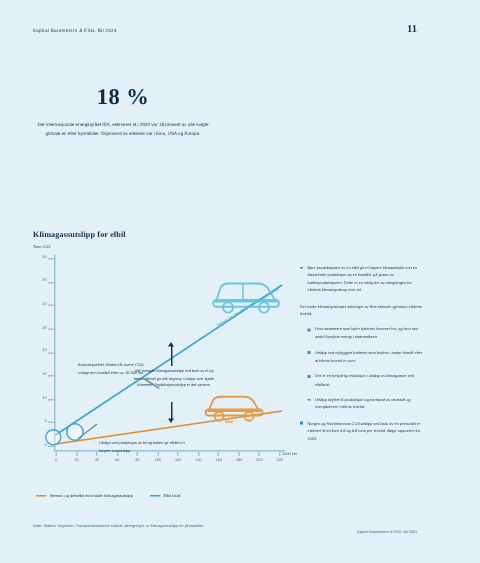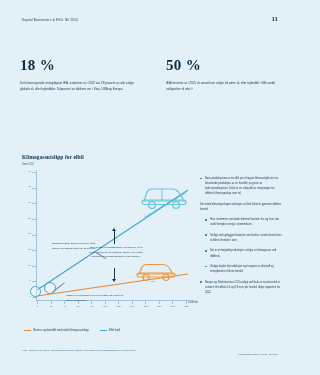--- a/index.html
+++ b/index.html
@@ -19,21 +19,21 @@
     font-size:3.1px;letter-spacing:.18px;color:#1b3a52;
   }
   .folio{
     position:absolute;right:22px;top:15px;
     font-family:"Liberation Serif",serif;
     font-size:7px;font-weight:700;color:#10314a;
   }
 
   
   .kpis{position:absolute;left:0;right:0;top:58px;height:62px;}
-  .kpi{position:absolute;width:124px;text-align:left;}
+  .kpi{position:absolute;width:124px;text-align:center;}
   .kpi.left{left:20px;}
   .kpi.right{left:166px;}
   .kpi .num{
     font-family:"Liberation Serif",serif;
     font-size:15px;font-weight:700;color:#0d2d45;
     letter-spacing:.3px;line-height:1;
   }
   .kpi .body{
     margin-top:7px;
     font-size:3.05px;line-height:2.05;
@@ -168,24 +168,20 @@
 
 <div class="page">
 
   <div class="runhead">Kapital Barometern &amp; ESG. Bil 2024</div>
   <div class="folio">11</div>
 
   <div class="kpis">
     <div class="kpi left">
       <div class="num">18 %</div>
       <div class="body">Det internasjonale energibyrået IEA, estimerer at i 2022 var 18 prosent av alle solgte globale el- eller hybridbiler. Dilprosent av elbilene var i Kina, USA og Europa.</div>
-    </div>
-    <div class="kpi right">
-      <div class="num">50 %</div>
-      <div class="body">IEA forventer at i 2025 vil annenhver solgte bil være el- eller hybridbil. «Økt andel utslippsfrie vil øke.»</div>
     </div>
   </div>
 
   <div class="chart-title">Klimagassutslipp for elbil</div>
 
   <div class="plot">
     <div class="ylabel">Tonn CO2</div>
     <div class="xlabel">1000 km</div>
     <div class="axis-v"></div>
     <div class="axis-h"></div>

